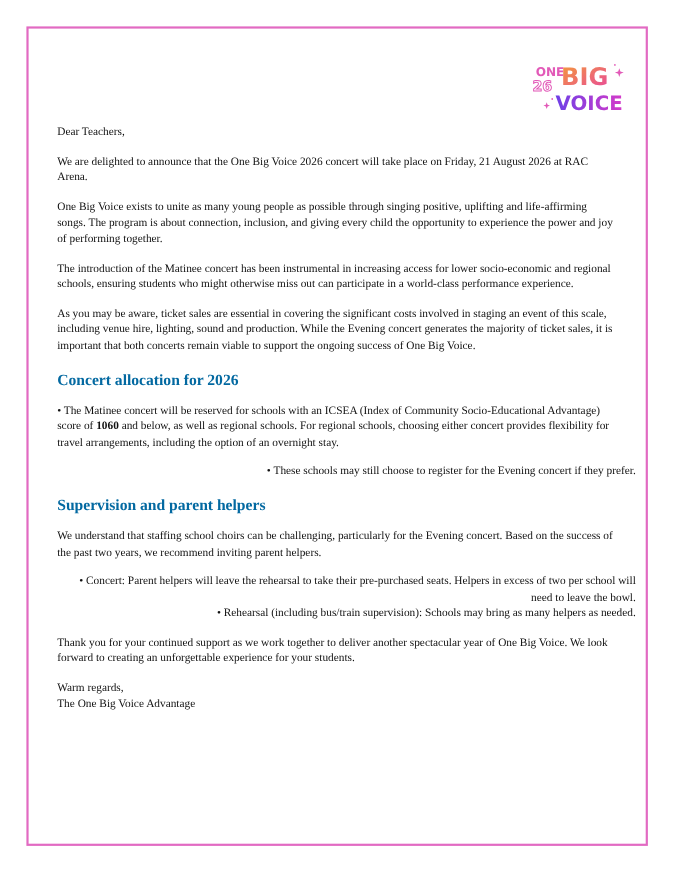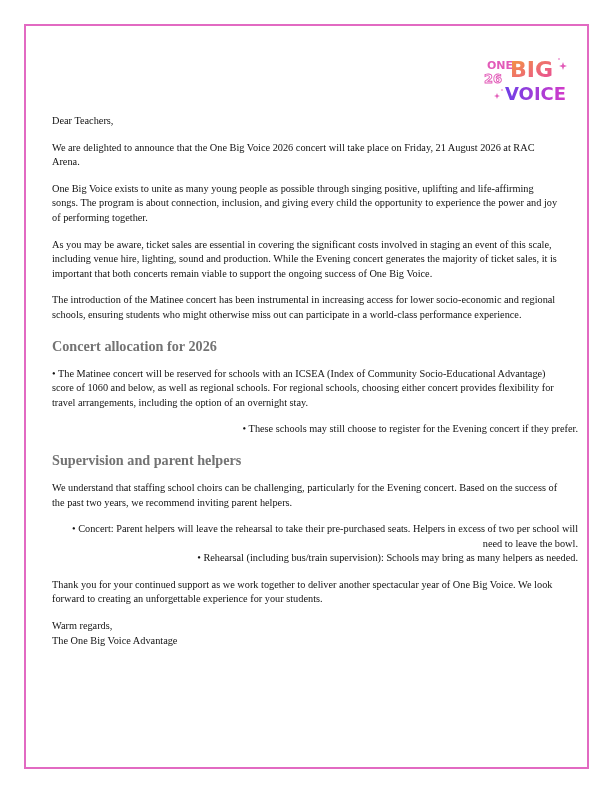--- a/index.html
+++ b/index.html
@@ -10,25 +10,25 @@
   }
   .logo { position: absolute; left: 483px; top: 50px; width: 86px; height: 56px; }
   .content {
     position: absolute; left: 52px; top: 114px; width: 526px;
     font-family: "Liberation Serif", serif; font-size: 10.3px; line-height: 14.6px; color: #111;
   }
   .content p { margin: 0 17px 12px 0; }
   .content p.tight { margin-bottom: 0; }
   .content h2 {
     font-family: "Liberation Serif", serif; font-weight: bold; font-size: 14.2px;
-    color: #737373; margin: 14px 0 12px 0; line-height: 18px;
+    color: #0369a1; margin: 14px 0 12px 0; line-height: 18px;
   }
   .bullet-group { margin: 0 0 12px 0; text-align: right; }
   .bullet-group p { margin: 0; }
-  b { font-weight: normal; }
+  b { font-weight: bold; }
 </style>
 </head>
 <body>
 
 <div class="frame"></div>
 
 <svg class="logo" viewBox="0 0 86 56" xmlns="http://www.w3.org/2000/svg">
   <defs>
     <linearGradient id="gBig" x1="0" y1="0" x2="1" y2="1">
       <stop offset="0" stop-color="#F49A3A"></stop>
@@ -46,22 +46,22 @@
   <path d="M80 12 l1 3 l3 1 l-3 1 l-1 3 l-1 -3 l-3 -1 l3 -1z" fill="#E25AB8"></path>
   <path d="M14 43 l0.8 2.2 l2.2 0.8 l-2.2 0.8 l-0.8 2.2 l-0.8 -2.2 l-2.2 -0.8 l2.2 -0.8z" fill="#E25AB8"></path>
   <circle cx="19" cy="40" r="0.8" fill="#E25AB8"></circle>
   <circle cx="76" cy="9" r="0.8" fill="#E25AB8"></circle>
 </svg>
 
 <div class="content">
   <p>Dear Teachers,</p>
   <p>We are delighted to announce that the One Big Voice 2026 concert will take place on Friday, 21 August 2026 at RAC Arena.</p>
   <p>One Big Voice exists to unite as many young people as possible through singing positive, uplifting and life-affirming songs. The program is about connection, inclusion, and giving every child the opportunity to experience the power and joy of performing together.</p>
+  <p>The introduction of the Matinee concert has been instrumental in increasing access for lower socio-economic and regional schools, ensuring students who might otherwise miss out can participate in a world-class performance experience.</p>
   <p>As you may be aware, ticket sales are essential in covering the significant costs involved in staging an event of this scale, including venue hire, lighting, sound and production. While the Evening concert generates the majority of ticket sales, it is important that both concerts remain viable to support the ongoing success of One Big Voice.</p>
-  <p>The introduction of the Matinee concert has been instrumental in increasing access for lower socio-economic and regional schools, ensuring students who might otherwise miss out can participate in a world-class performance experience.</p>
 
   <h2>Concert allocation for 2026</h2>
   <p><span>• The Matinee concert will be reserved for schools with an ICSEA (Index of Community Socio-Educational Advantage) score of </span><b>1060</b><span> and below, as well as regional schools. For regional schools, choosing either concert provides flexibility for travel arrangements, including the option of an overnight stay.</span></p>
   <div class="bullet-group">
     <p>• These schools may still choose to register for the Evening concert if they prefer.</p>
   </div>
 
   <h2>Supervision and parent helpers</h2>
   <p>We understand that staffing school choirs can be challenging, particularly for the Evening concert. Based on the success of the past two years, we recommend inviting parent helpers.</p>
   <div class="bullet-group">

